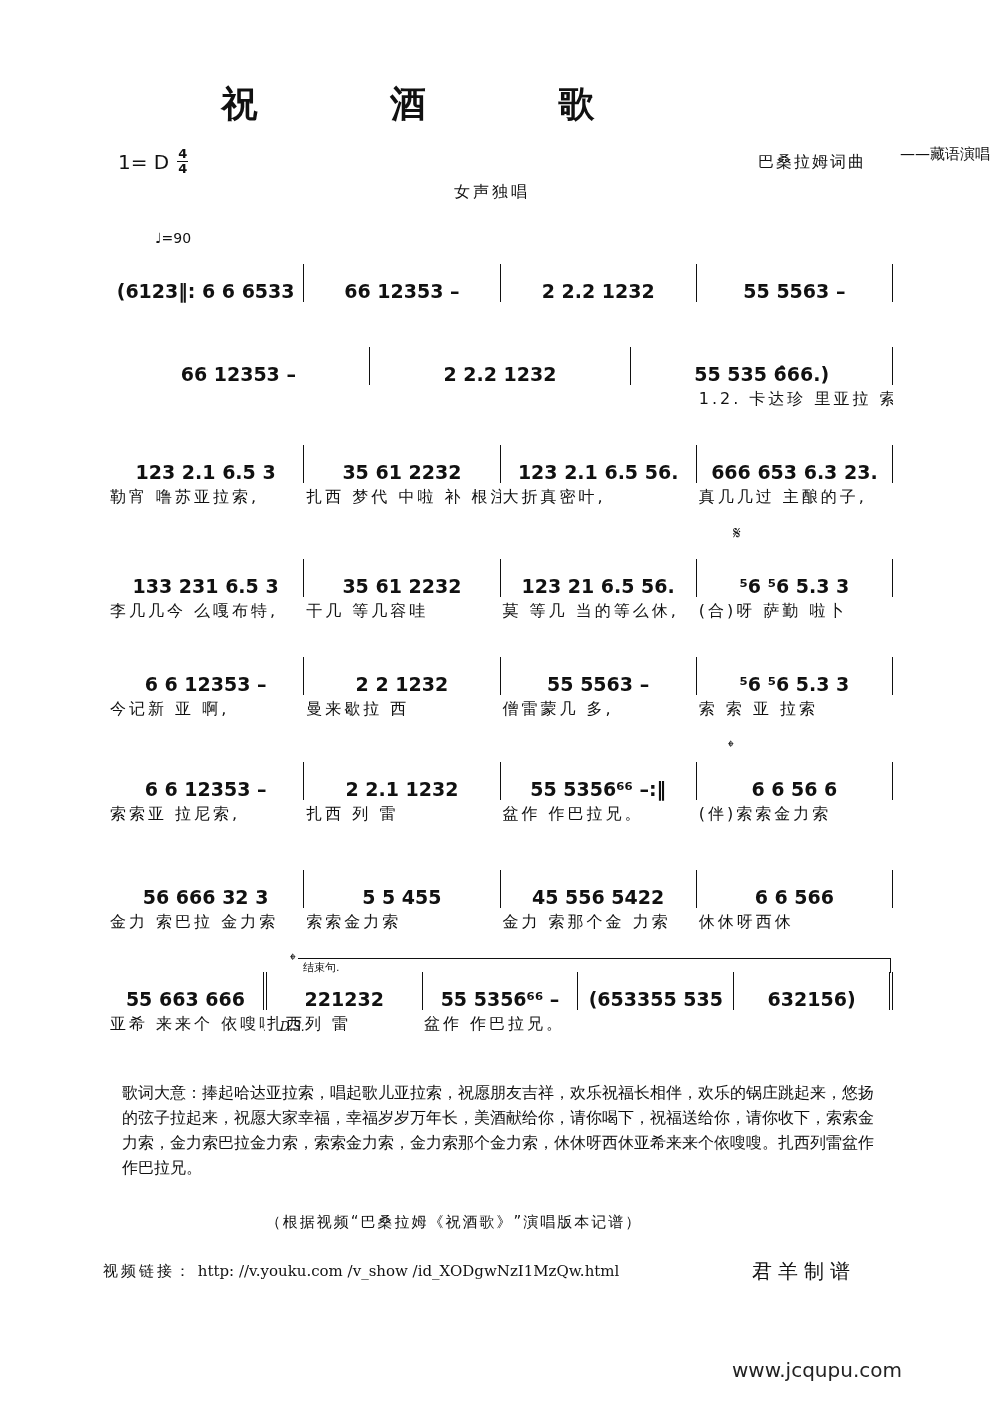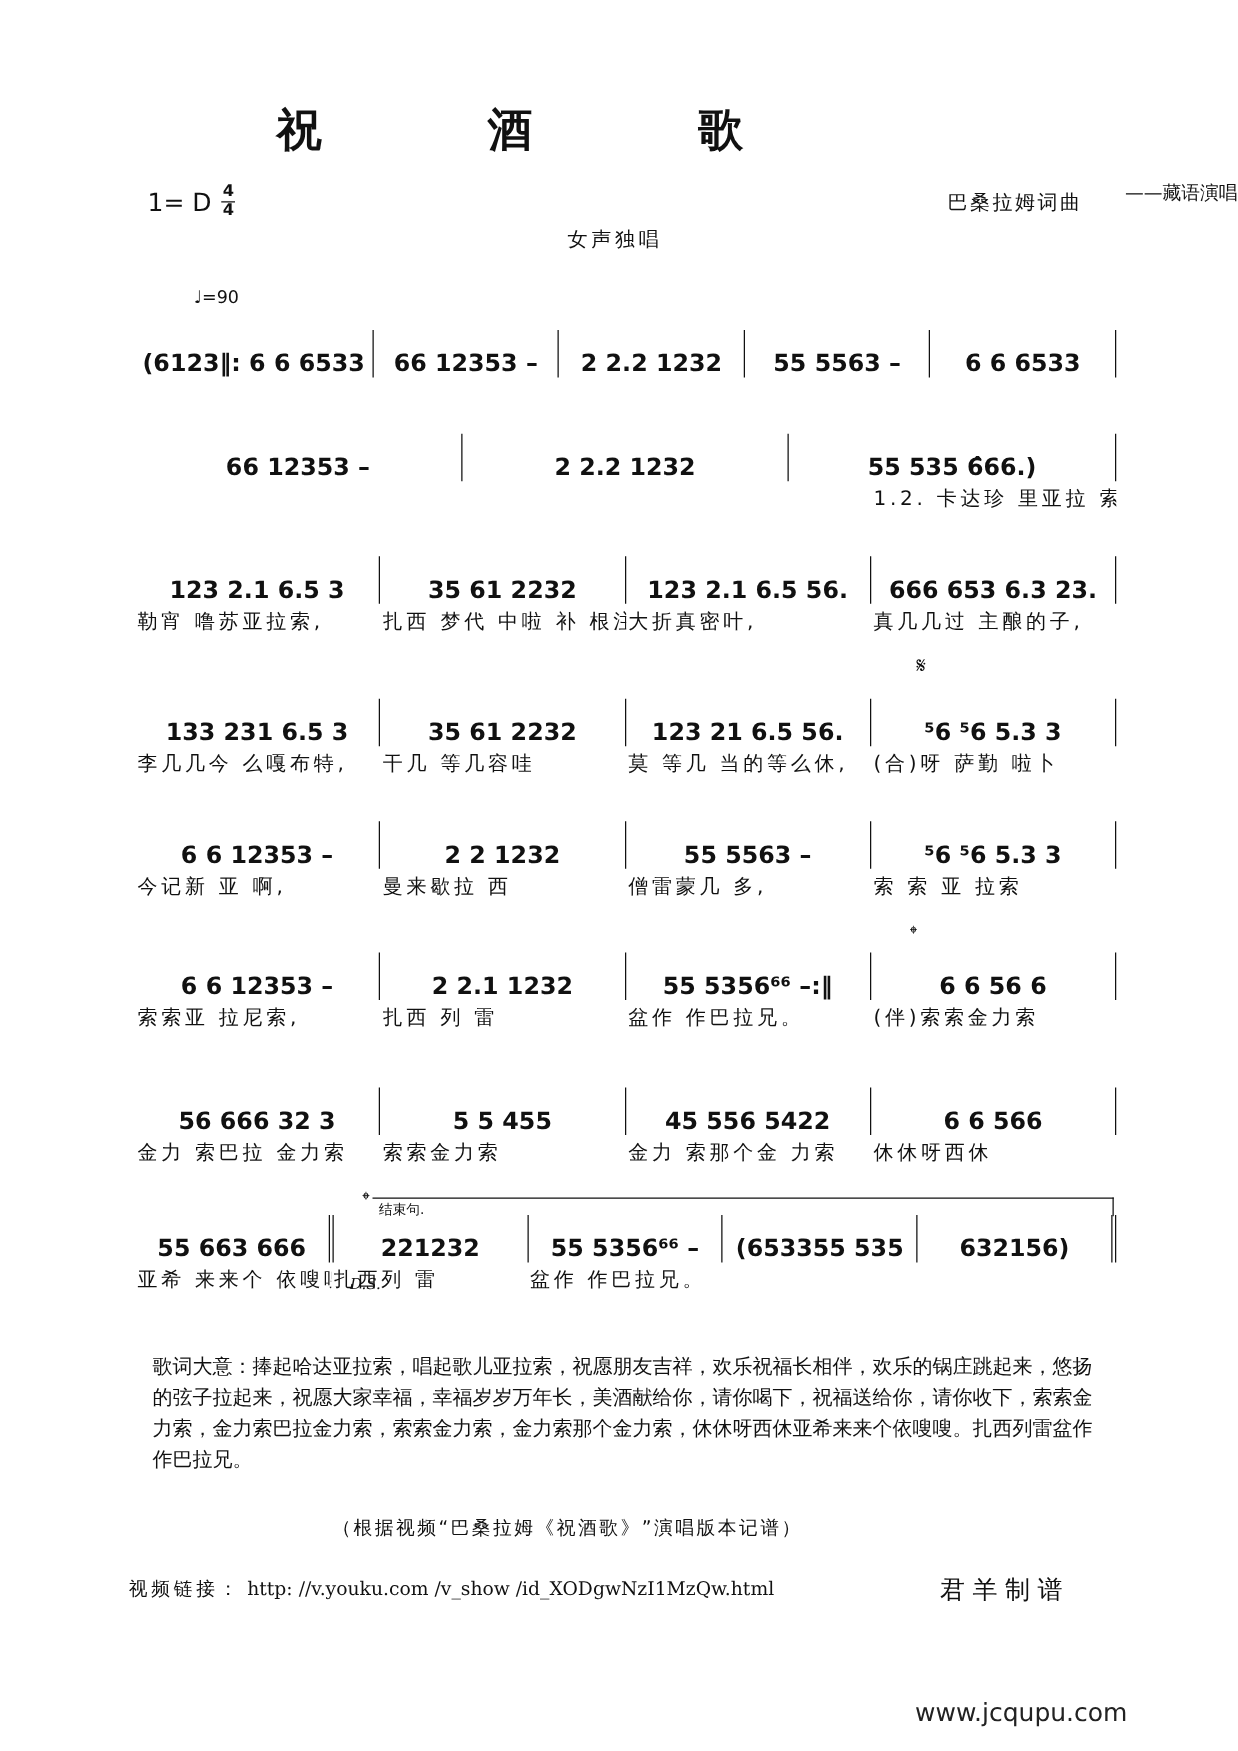--- a/index.html
+++ b/index.html
@@ -48,21 +48,20 @@
 <div class="abs composer">巴桑拉姆词曲</div>
 <div class="abs voice">女声独唱</div>
 <div class="abs tempo">♩=90</div>
 
 <div class="row" style="top:262px;">
   <div class="notes">
     <div class="measure">(6123‖: 6 6 6533</div>
     <div class="measure">66 12353 –</div>
     <div class="measure">2 2.2 1232</div>
     <div class="measure">55 5563 –</div>
-    <div class="measure">6 6 6533</div>
   </div>
 </div>
 
 <div class="row" style="top:345px;">
   <div class="notes">
     <div class="measure">66 12353 –</div>
     <div class="measure">2 2.2 1232</div>
     <div class="measure">55 535 6̂66.)</div>
   </div>
   <div class="lyr">

